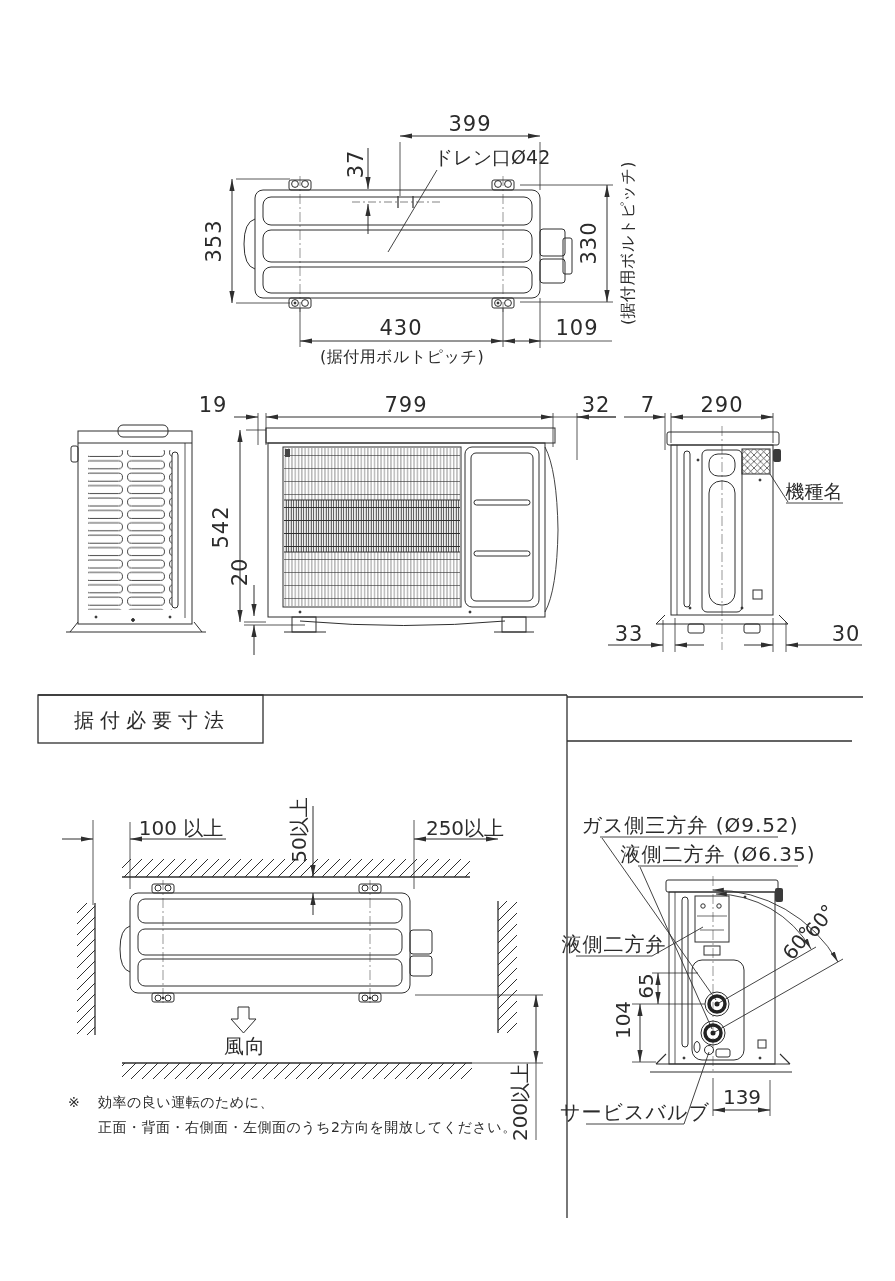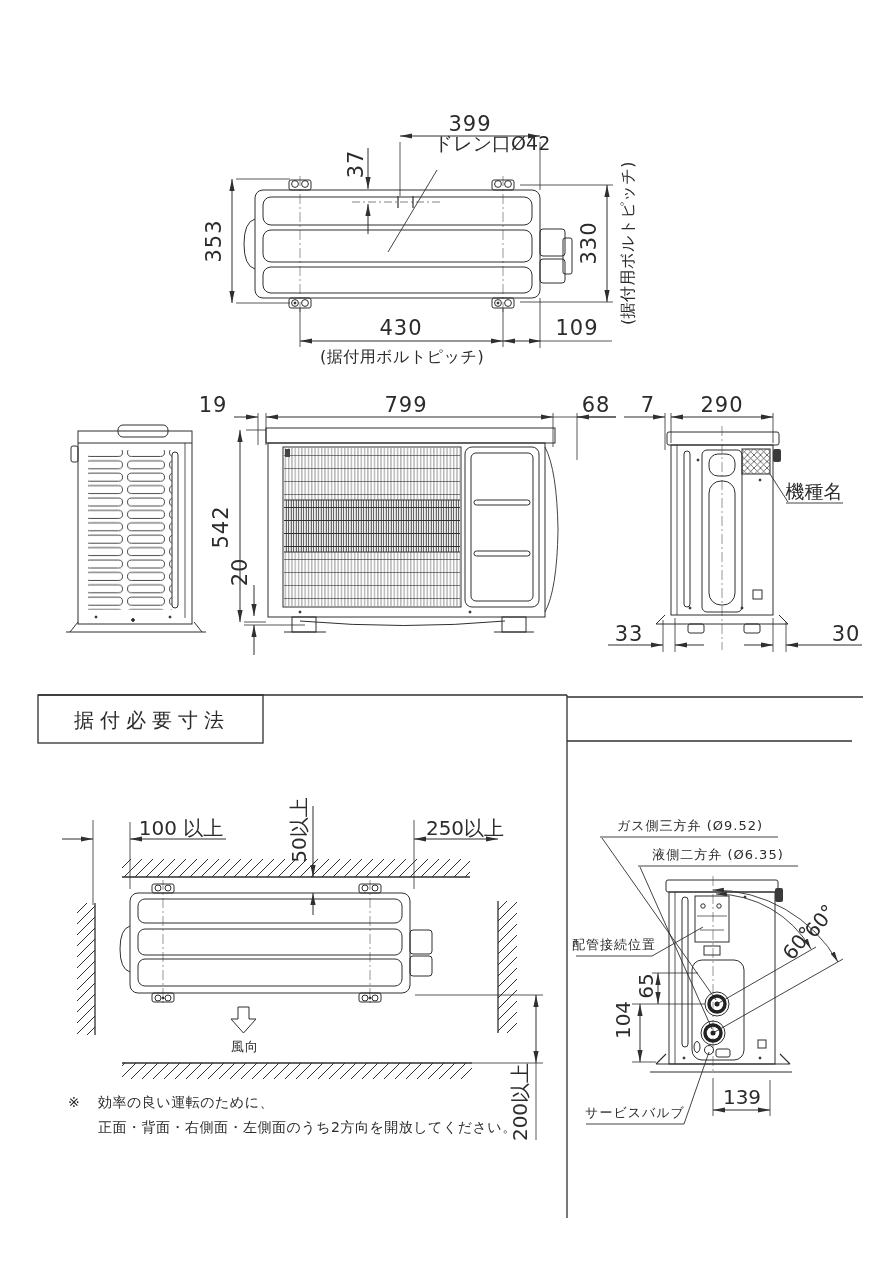--- a/index.html
+++ b/index.html
@@ -10,21 +10,21 @@
   .c{transform:translate(-50%,-50%);}
   .v{transform:translate(-50%,-50%) rotate(-90deg);}
   .r52{transform:translate(-50%,-50%) rotate(-52deg);}
   .l{transform:translateY(-50%);}
   .t-dim{font-size:21px;letter-spacing:1px;}
   .t-dim-s{font-size:20px;}
   .t-jp{font-size:19px;}
   .t-note{font-size:16px;letter-spacing:0.5px;}
   .t-title{font-size:20px;letter-spacing:6px;}
   .t-small{font-size:14px;letter-spacing:0.5px;}
-  .t-lab{font-size:13px;letter-spacing:1px;}
+  .t-lab{font-size:20px;letter-spacing:1px;}
 </style>
 </head>
 <body>
 
 <div id="page">
 
 <svg id="draw" width="895" height="1281" viewBox="0 0 895 1281">
   <defs>
     <marker id="mE" viewBox="0 0 12 6" refX="12" refY="3" markerWidth="12" markerHeight="7" orient="auto">
       <path d="M12,3 L0,0.4 L0,5.6 Z" fill="#2f2f2f"></path>
@@ -277,31 +277,31 @@
     <path d="M652,973 H698 M632,1004 H705 M632,1062 H656" stroke-width="0.8"></path>
     <line x1="658" y1="973" x2="658" y2="1004" marker-start="url(#mS)" marker-end="url(#mE)"></line>
     <line x1="640" y1="1004" x2="640" y2="1062" marker-start="url(#mS)" marker-end="url(#mE)"></line>
     <path d="M713,1078 V1116 M770,1080 V1116" stroke-width="0.8"></path>
     <line x1="713" y1="1110" x2="770" y2="1110" marker-start="url(#mS)" marker-end="url(#mE)"></line>
   </g>
 </svg>
 
   <div class="lbl c t-dim" style="left:470px;top:124px">399</div>
   <div class="lbl v t-dim" style="left:356px;top:164px">37</div>
-  <div class="lbl c t-jp" style="left:492px;top:143px">ドレン口Ø42</div>
+  <div class="lbl c t-jp" style="left:492px;top:157px">ドレン口Ø42</div>
   <div class="lbl v t-dim" style="left:214px;top:241px">353</div>
   <div class="lbl v t-dim" style="left:589px;top:243px">330</div>
   <div class="lbl v t-note" style="left:628px;top:243px">(据付用ボルトピッチ)</div>
   <div class="lbl c t-dim" style="left:401px;top:328px">430</div>
   <div class="lbl c t-note" style="left:402px;top:357px">(据付用ボルトピッチ)</div>
   <div class="lbl c t-dim" style="left:577px;top:328px">109</div>
 
   <div class="lbl c t-dim" style="left:213px;top:405px">19</div>
   <div class="lbl c t-dim" style="left:406px;top:405px">799</div>
-  <div class="lbl c t-dim" style="left:596px;top:405px">68</div>
+  <div class="lbl c t-dim" style="left:596px;top:405px">32</div>
   <div class="lbl c t-dim" style="left:648px;top:405px">7</div>
   <div class="lbl c t-dim" style="left:722px;top:405px">290</div>
   <div class="lbl v t-dim" style="left:221px;top:527px">542</div>
   <div class="lbl v t-dim" style="left:240px;top:572px">20</div>
   <div class="lbl c t-dim" style="left:629px;top:634px">33</div>
   <div class="lbl c t-dim" style="left:846px;top:634px">30</div>
   <div class="lbl c t-jp" style="left:814px;top:491px">機種名</div>
 
   <div class="lbl c t-title" style="left:152px;top:720px">据付必要寸法</div>
 
@@ -309,20 +309,20 @@
   <div class="lbl v t-dim-s" style="left:299px;top:830px">50以上</div>
   <div class="lbl c t-dim-s" style="left:465px;top:828px">250以上</div>
   <div class="lbl v t-dim-s" style="left:520px;top:1102px">200以上</div>
   <div class="lbl c t-lab" style="left:245px;top:1046px">風向</div>
   <div class="lbl c t-small" style="left:74px;top:1102px">※</div>
   <div class="lbl l t-small" style="left:98px;top:1102px">効率の良い運転のために、</div>
   <div class="lbl l t-small" style="left:98px;top:1127px">正面・背面・右側面・左側面のうち2方向を開放してください。</div>
 
   <div class="lbl c t-lab" style="left:690px;top:825px">ガス側三方弁 (Ø9.52)</div>
   <div class="lbl c t-lab" style="left:718px;top:854px">液側二方弁 (Ø6.35)</div>
-  <div class="lbl c t-lab" style="left:614px;top:944px">配管接続位置</div>
+  <div class="lbl c t-lab" style="left:614px;top:944px">液側二方弁</div>
   <div class="lbl r52 t-dim-s" style="left:820px;top:921px">60°</div>
   <div class="lbl r52 t-dim-s" style="left:798px;top:943px">60°</div>
   <div class="lbl v t-dim-s" style="left:623px;top:1020px">104</div>
   <div class="lbl v t-dim-s" style="left:646px;top:986px">65</div>
   <div class="lbl c t-dim-s" style="left:742px;top:1097px">139</div>
   <div class="lbl c t-lab" style="left:635px;top:1112px">サービスバルブ</div>
 </div>
 
 </body></html>

